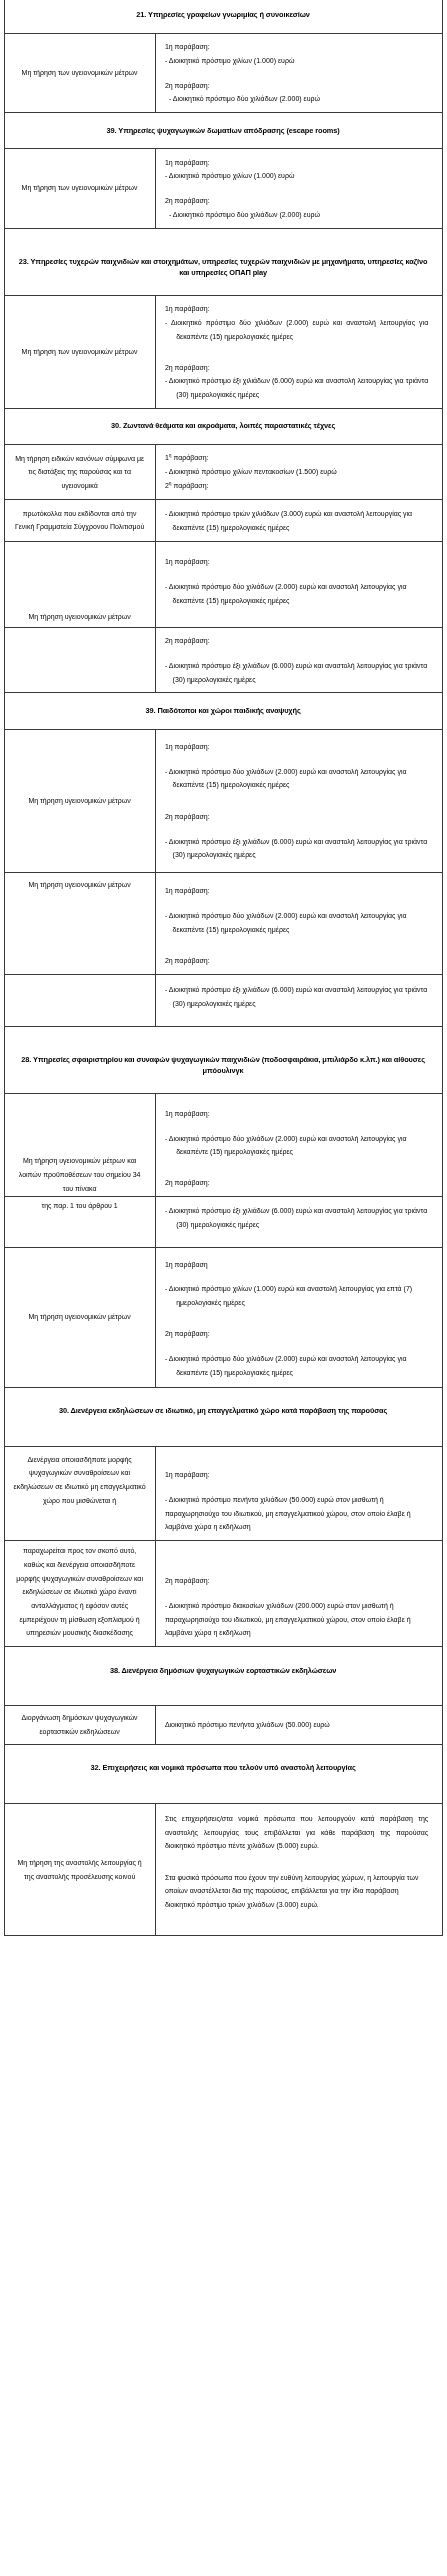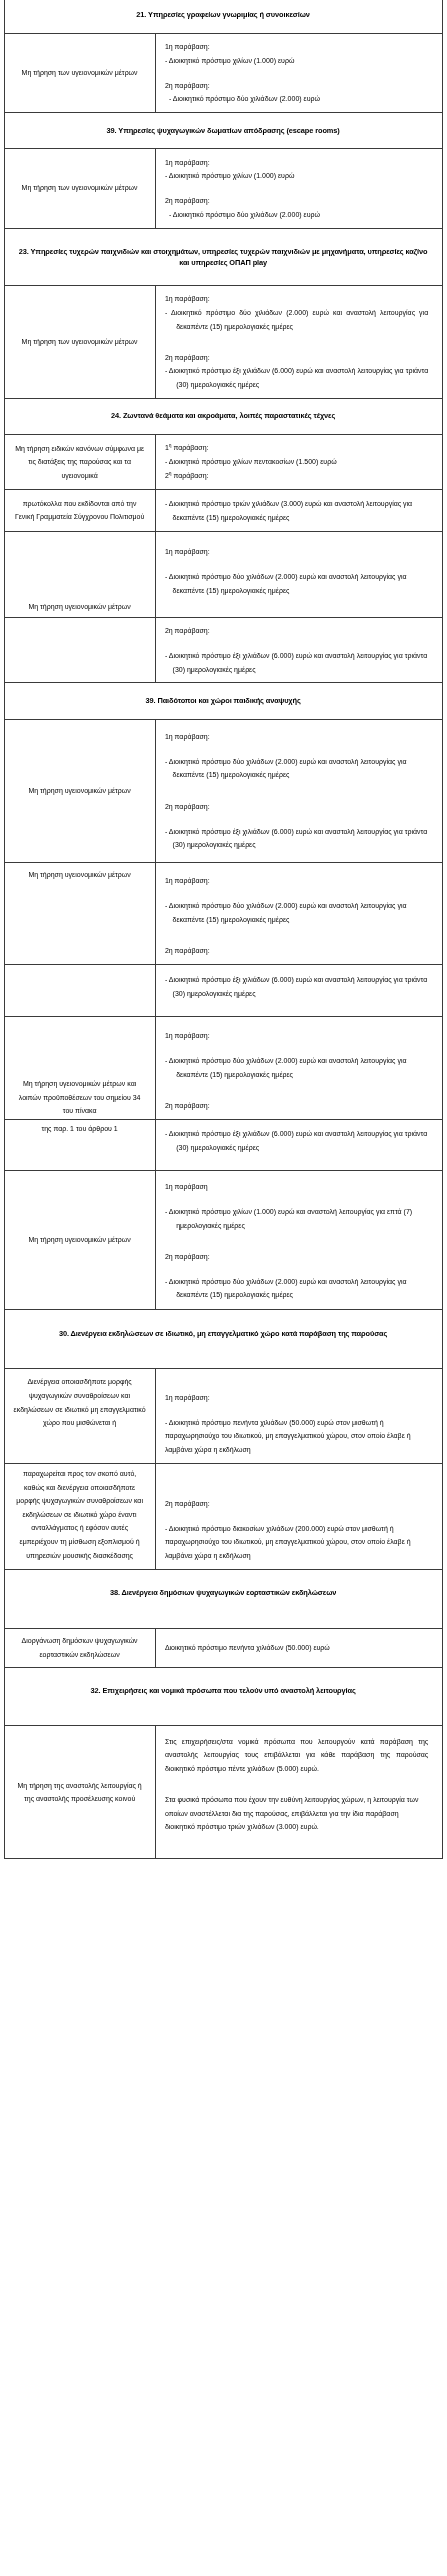--- a/index.html
+++ b/index.html
@@ -41,21 +41,21 @@
 
   
   td.heading {
     text-align: center;
     font-weight: bold;
     font-size: 7.4px;
     line-height: 1.55;
     padding: 11.3px 13.4px 12.4px 13.4px;
     letter-spacing: -0.1px;
   }
-  td.heading.tall   { padding-top: 17px; padding-bottom: 16.5px; }
+  td.heading.tall   { padding-top: 27px; padding-bottom: 16.5px; }
   td.heading.taller { padding-top: 17.5px; padding-bottom: 29px; }
 
   
   td.left-cell {
     text-align: center;
     font-size: 7px;
     line-height: 2.05;
     padding: 5.2px 8.2px;
   }
   td.left-cell.narrow-lh { line-height: 1.95; }
@@ -133,21 +133,21 @@
     <td class="left-cell">Μη τήρηση των υγειονομικών μέτρων</td>
     <td class="right-cell">
       <p>1η παράβαση:</p>
       <p class="justify hang-wide">-  Διοικητικό πρόστιμο δύο χιλιάδων (2.000) ευρώ και αναστολή λειτουργίας για δεκαπέντε (15) ημερολογιακές ημέρες</p>
       <p class="gap-before-lg">2η παράβαση:</p>
       <p class="justify hang-wide">-  Διοικητικό πρόστιμο έξι χιλιάδων (6.000) ευρώ και αναστολή λειτουργίας για τριάντα (30) ημερολογιακές ημέρες</p>
     </td>
   </tr>
 
   <tr>
-    <td class="heading" colspan="2">24. Ζωντανά θεάματα και ακροάματα, λοιπές παραστατικές τέχνες</td>
+    <td class="heading" colspan="2">30. Ζωντανά θεάματα και ακροάματα, λοιπές παραστατικές τέχνες</td>
   </tr>
   <tr>
     <td class="left-cell narrow-lh">Μη τήρηση ειδικών κανόνων σύμφωνα με τις διατάξεις της παρούσας και τα υγειονομικά</td>
     <td class="right-cell">
       <p>1<span class="sup">η</span> παράβαση:</p>
       <p class="hang">- Διοικητικό πρόστιμο χιλίων πεντακοσίων (1.500) ευρώ</p>
       <p>2<span class="sup">η</span> παράβαση:</p>
     </td>
   </tr>
   <tr>
@@ -195,20 +195,23 @@
     </td>
   </tr>
   <tr>
     <td class="left-cell blank"></td>
     <td class="right-cell" style="vertical-align:top;padding-top:8.2px;padding-bottom:15.5px">
       <p class="hang">- Διοικητικό πρόστιμο έξι χιλιάδων (6.000) ευρώ και αναστολή λειτουργίας για τριάντα (30) ημερολογιακές ημέρες</p>
     </td>
   </tr>
 
   <tr>
+    <td class="heading tall" colspan="2">28.  Υπηρεσίες σφαιριστηρίου και συναφών ψυχαγωγικών παιχνιδιών (ποδοσφαιράκια, μπιλιάρδο κ.λπ.) και αίθουσες μπόουλινγκ</td>
+  </tr>
+  <tr>
     <td class="left-cell narrow-lh" style="vertical-align:bottom;padding-bottom:1px">Μη τήρηση υγειονομικών μέτρων και λοιπών προϋποθέσεων του σημείου 34 του πίνακα</td>
     <td class="right-cell" style="vertical-align:top;padding-top:12.4px">
       <p>1η παράβαση:</p>
       <p class="gap-before hang-wide">-  Διοικητικό πρόστιμο δύο χιλιάδων (2.000) ευρώ και αναστολή λειτουργίας για δεκαπέντε (15) ημερολογιακές ημέρες</p>
       <p class="gap-before-lg">2η παράβαση:</p>
     </td>
   </tr>
   <tr>
     <td class="left-cell narrow-lh" style="vertical-align:top;padding-top:2.1px">της παρ. 1 του άρθρου 1</td>
     <td class="right-cell" style="vertical-align:top;padding-top:7.2px;padding-bottom:15.5px">

